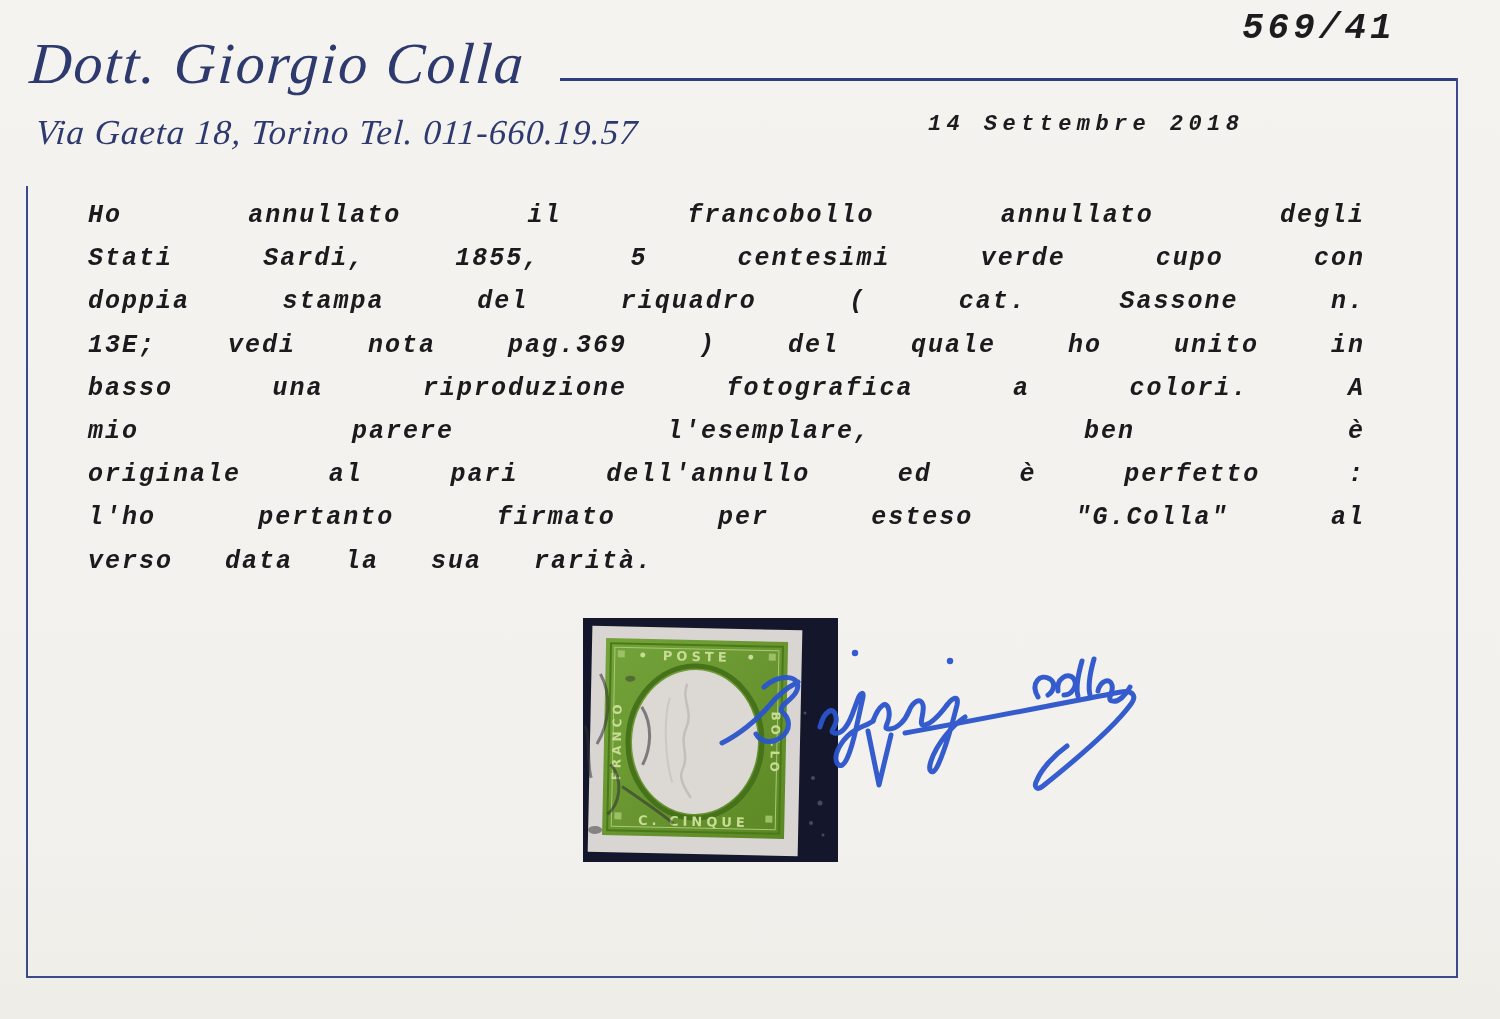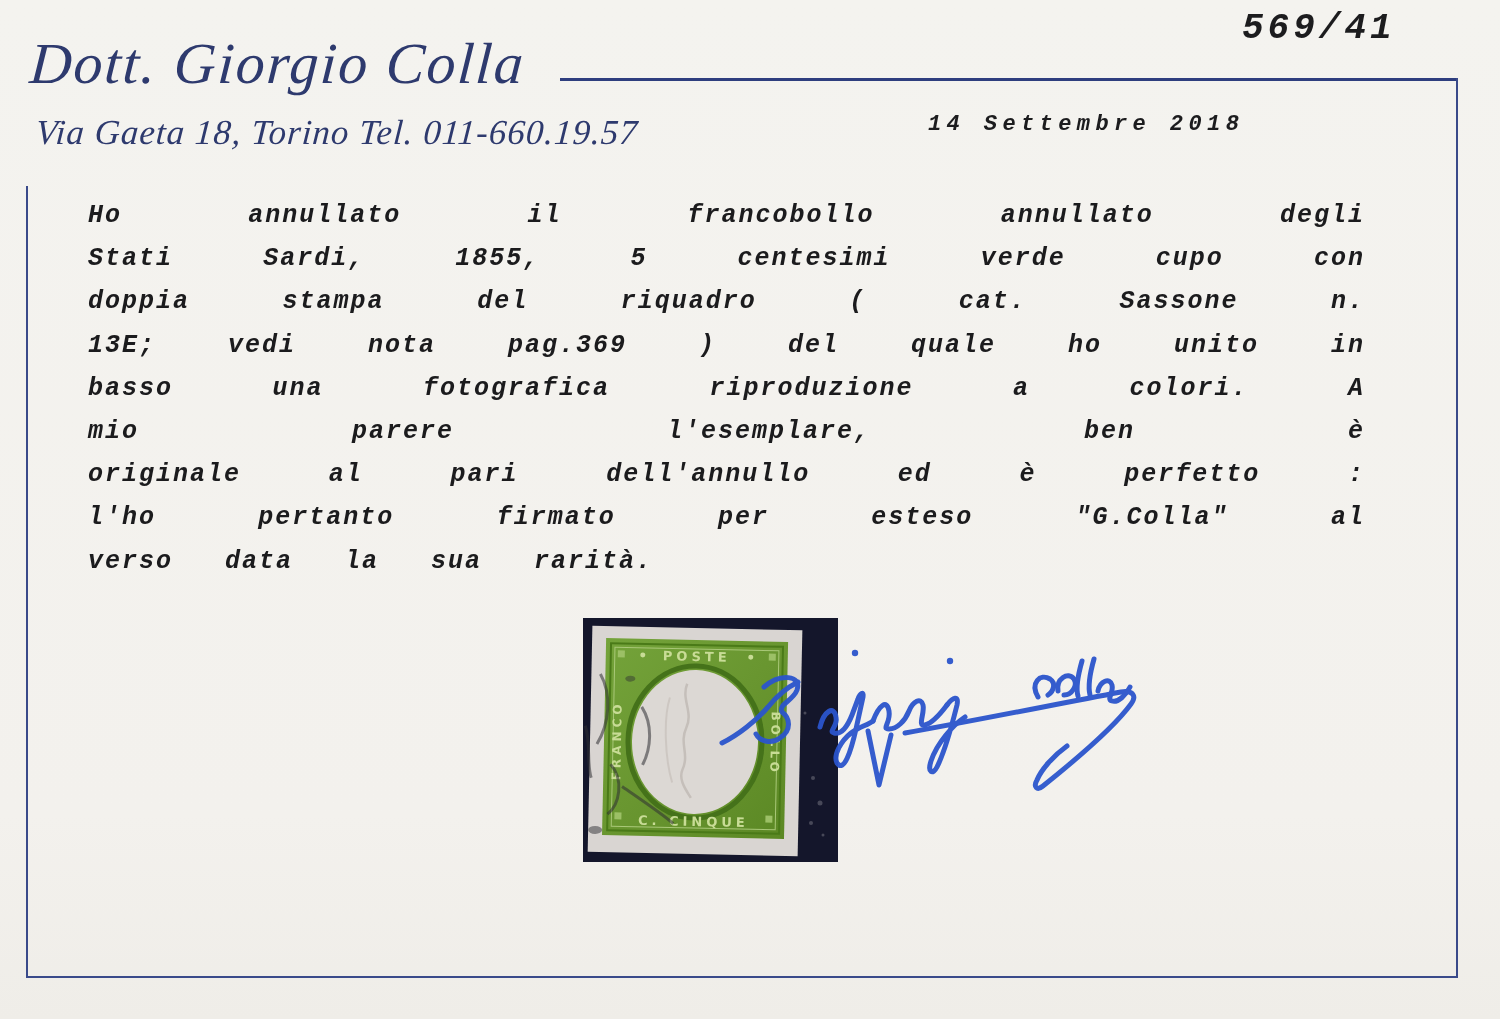--- a/index.html
+++ b/index.html
@@ -100,22 +100,22 @@
         <span>)</span>
         <span>del</span>
         <span>quale</span>
         <span>ho</span>
         <span>unito</span>
         <span>in</span>
       </div>
       <div class="tline">
         <span>basso</span>
         <span>una</span>
+        <span>riproduzione</span>
         <span>fotografica</span>
-        <span>riproduzione</span>
         <span>a</span>
         <span>colori.</span>
         <span>A</span>
       </div>
       <div class="tline">
         <span>mio</span>
         <span>parere</span>
         <span>l'esemplare,</span>
         <span>ben</span>
         <span>è</span>

